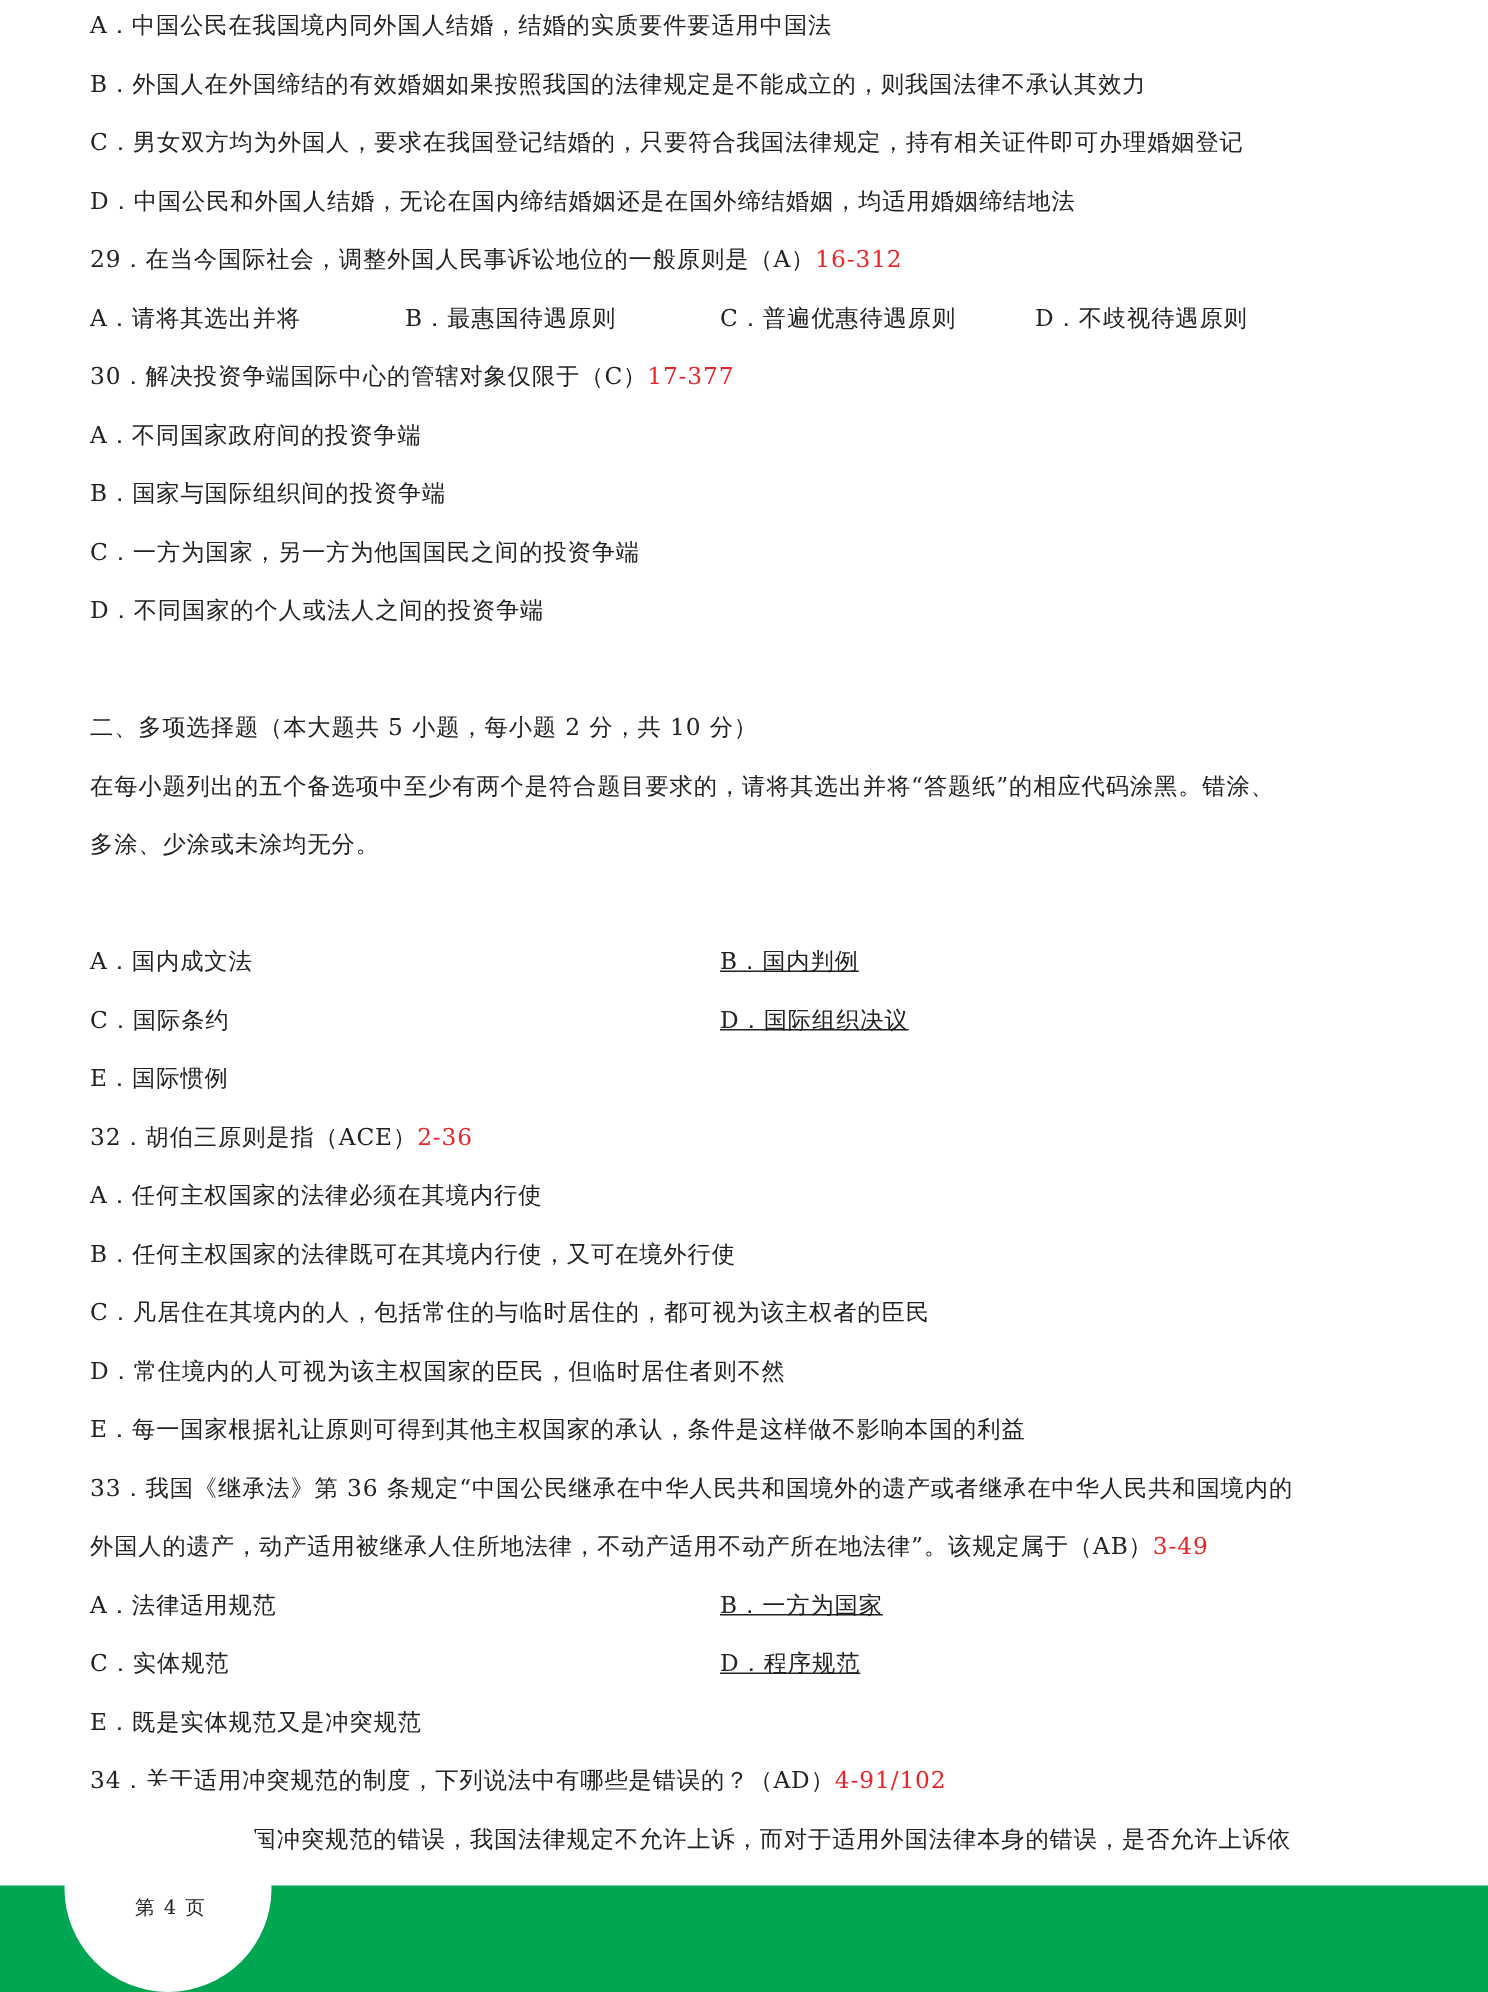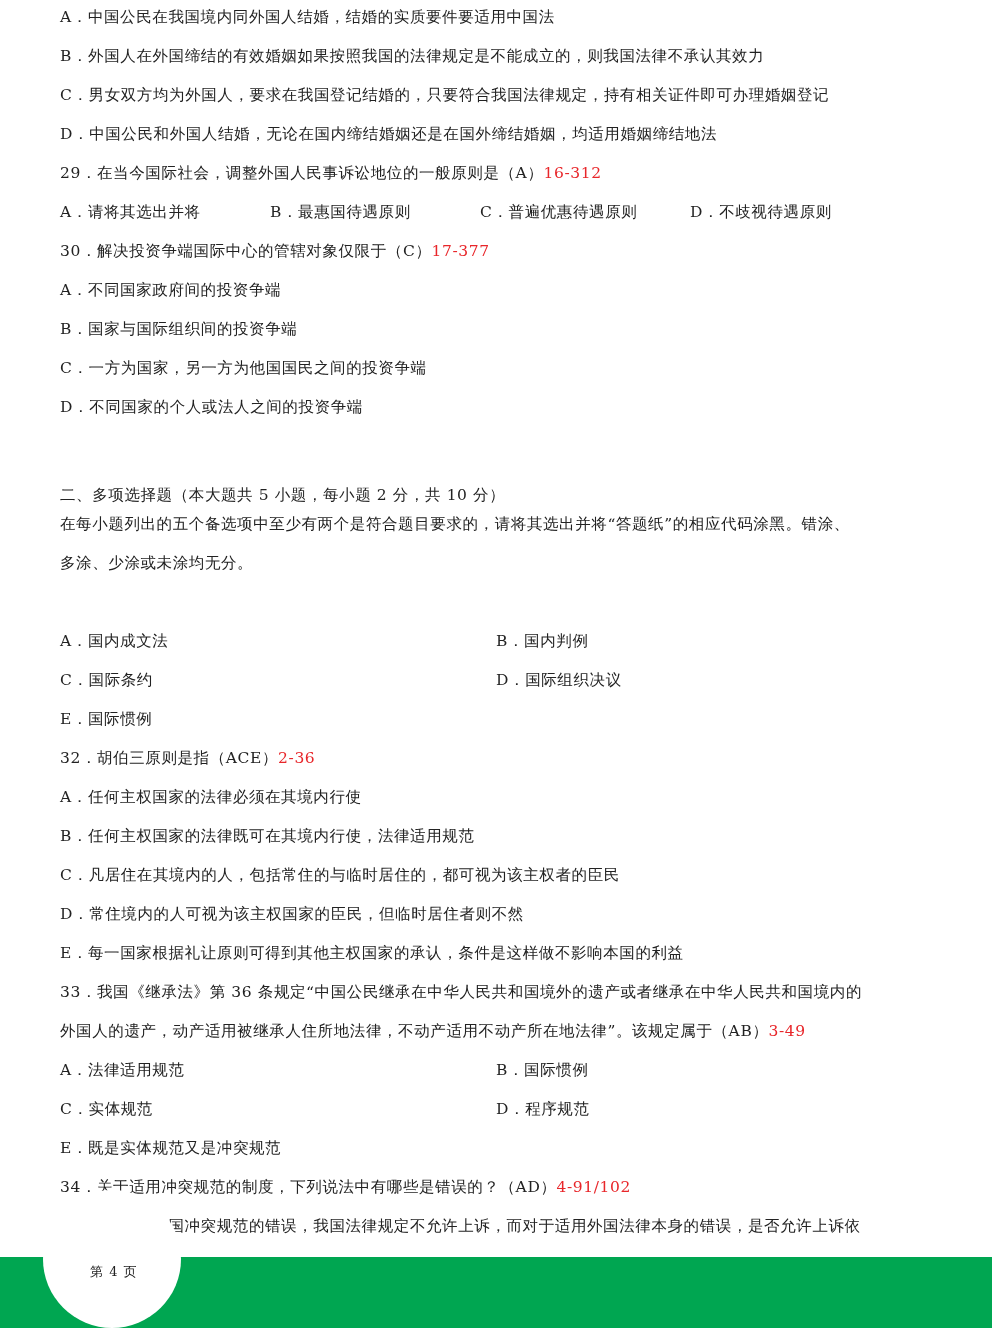--- a/index.html
+++ b/index.html
@@ -6,21 +6,21 @@
   body {
     width: 992px; height: 1328px; background: #ffffff; position: relative; overflow: hidden;
     font-family: "DejaVu Serif", "Liberation Serif", serif; color: #222222;
   }
   .page { position: absolute; left: 0; top: 0; width: 992px; height: 1328px; border-radius: 25px; }
   .line {
     position: absolute; left: 60px; white-space: nowrap;
     font-size: 15.5px; line-height: 20px; letter-spacing: 0.6px;
   }
   .red { color: #e8262a; text-align: right; }
-  .col2 { left: 496px; }
+  .col2 { left: 480px; text-decoration: underline; }
   .footer-band {
     position: absolute; left: 0; top: 1257px; width: 992px; height: 71px; background: #00a651;
   }
   .footer-circle {
     position: absolute; left: 43px; top: 1190px; width: 138px; height: 138px;
     background: #ffffff; border-radius: 50%;
   }
   .page-number {
     position: absolute; left: 90px; top: 1263px; font-size: 13px; color: #222; letter-spacing: 1px;
     white-space: nowrap;
@@ -48,45 +48,45 @@
   </div>
 
   <div class="line" style="top:241px">
     <span>30．解决投资争端国际中心的管辖对象仅限于（C）</span><span class="red">17-377</span>
   </div>
   <div class="line" style="top:280px">A．不同国家政府间的投资争端</div>
   <div class="line" style="top:319px">B．国家与国际组织间的投资争端</div>
   <div class="line" style="top:358px">C．一方为国家，另一方为他国国民之间的投资争端</div>
   <div class="line" style="top:397px">D．不同国家的个人或法人之间的投资争端</div>
 
-  <div class="line" style="top:485px">二、多项选择题（本大题共 5 小题，每小题 2 分，共 10 分）</div>
+  <div class="line" style="top:475px">二、多项选择题（本大题共 5 小题，每小题 2 分，共 10 分）</div>
   <div class="line" style="top:514px">在每小题列出的五个备选项中至少有两个是符合题目要求的，请将其选出并将“答题纸”的相应代码涂黑。错涂、</div>
   <div class="line" style="top:553px">多涂、少涂或未涂均无分。</div>
 
   <div class="line" style="top:631px">A．国内成文法</div>
   <div class="line col2" style="top:631px">B．国内判例</div>
   <div class="line" style="top:670px">C．国际条约</div>
   <div class="line col2" style="top:670px">D．国际组织决议</div>
   <div class="line" style="top:709px">E．国际惯例</div>
 
   <div class="line" style="top:748px">
     <span>32．胡伯三原则是指（ACE）</span><span class="red">2-36</span>
   </div>
   <div class="line" style="top:787px">A．任何主权国家的法律必须在其境内行使</div>
-  <div class="line" style="top:826px">B．任何主权国家的法律既可在其境内行使，法律适用规范</div>
+  <div class="line" style="top:826px">B．任何主权国家的法律既可在其境内行使，又可在境外行使</div>
   <div class="line" style="top:865px">C．凡居住在其境内的人，包括常住的与临时居住的，都可视为该主权者的臣民</div>
   <div class="line" style="top:904px">D．常住境内的人可视为该主权国家的臣民，但临时居住者则不然</div>
   <div class="line" style="top:943px">E．每一国家根据礼让原则可得到其他主权国家的承认，条件是这样做不影响本国的利益</div>
 
   <div class="line" style="top:982px">33．我国《继承法》第 36 条规定“中国公民继承在中华人民共和国境外的遗产或者继承在中华人民共和国境内的</div>
   <div class="line" style="top:1021px">
     <span>外国人的遗产，动产适用被继承人住所地法律，不动产适用不动产所在地法律”。该规定属于（AB）</span><span class="red">3-49</span>
   </div>
   <div class="line" style="top:1060px">A．法律适用规范</div>
-  <div class="line col2" style="top:1060px">B．国际惯例</div>
+  <div class="line col2" style="top:1060px">B．一方为国家</div>
   <div class="line" style="top:1099px">C．实体规范</div>
   <div class="line col2" style="top:1099px">D．程序规范</div>
   <div class="line" style="top:1138px">E．既是实体规范又是冲突规范</div>
 
   <div class="line" style="top:1177px">
     <span>34．关于适用冲突规范的制度，下列说法中有哪些是错误的？（AD）</span><span class="red">4-91/102</span>
   </div>
   <div class="line" style="top:1216px">A．对于适用内国冲突规范的错误，我国法律规定不允许上诉，而对于适用外国法律本身的错误，是否允许上诉依</div>
 
   <div class="footer-band"></div>

